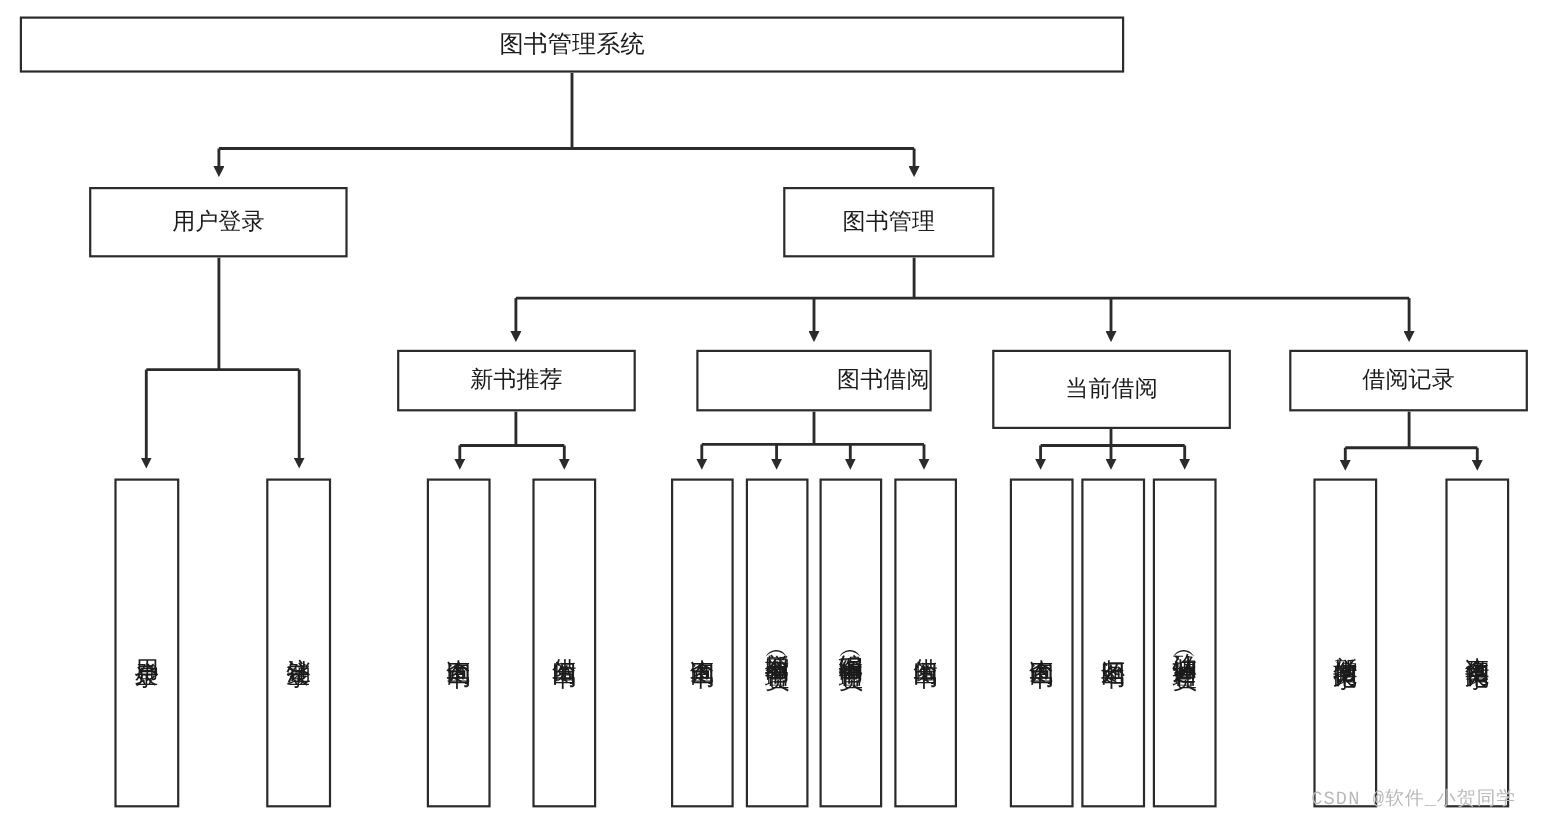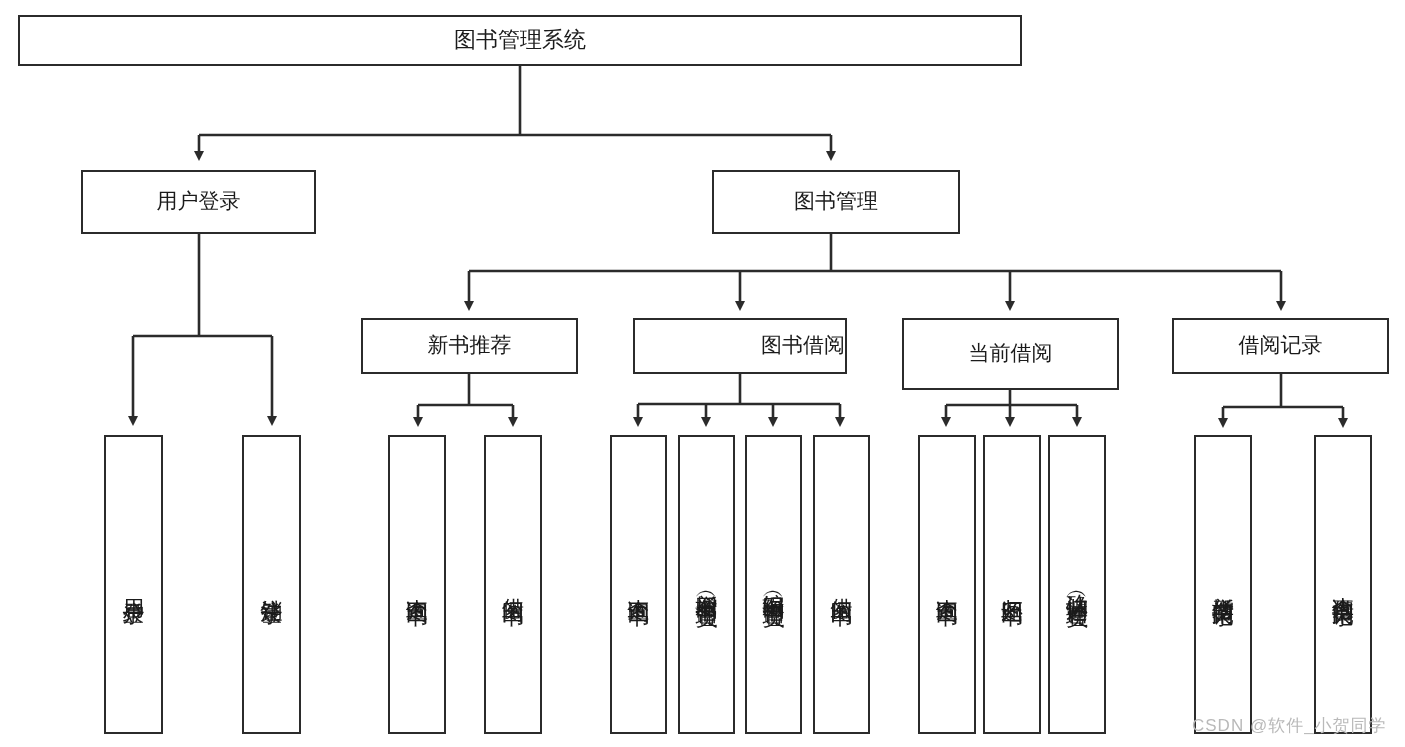--- a/index.html
+++ b/index.html
@@ -43,21 +43,21 @@
   #node-root .label{font-size:22px;}
 
   .watermark{
     position:absolute;
     left:1192px;top:714px;
     font-size:17px;
     color:#b9b9b9;
     letter-spacing:1px;
     white-space:nowrap;
     z-index:3;
-    font-family:Liberation Sans, sans-serif;
+    font-family:Liberation Mono, monospace;
   }
 </style>
 </head>
 <body>
 
 <div id="canvas">
 
   <svg class="connectors" viewBox="0 0 1405 747">
     <defs>
       <marker id="arrow" markerWidth="10" markerHeight="10" refX="1" refY="5" orient="auto" markerUnits="userSpaceOnUse">
@@ -108,21 +108,21 @@
     </g>
   </svg>
 
   <div class="node h-node" id="node-root" style="left:18px;top:15px;width:1004px;height:51px;">
     <span class="label">图书管理系统</span>
   </div>
 
   <div class="node h-node" style="left:81px;top:170px;width:235px;height:64px;">
     <span class="label">用户登录</span>
   </div>
-  <div class="node h-node" style="left:712px;top:170px;width:248px;height:64px;">
+  <div class="node h-node" style="left:712px;top:170px;width:192px;height:64px;">
     <span class="label">图书管理</span>
   </div>
 
   <div class="node h-node" style="left:361px;top:318px;width:217px;height:56px;align-items:center;">
     <span class="label">新书推荐</span>
   </div>
   <div class="node h-node" style="left:633px;top:318px;width:214px;height:56px;justify-content:flex-end;">
     <span class="label">图书借阅</span>
   </div>
   <div class="node h-node" style="left:902px;top:318px;width:217px;height:72px;">

